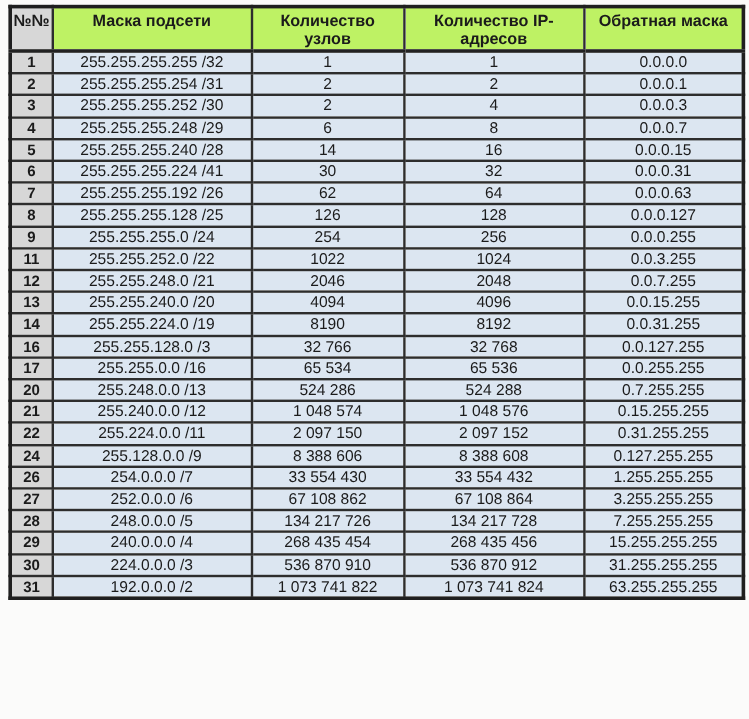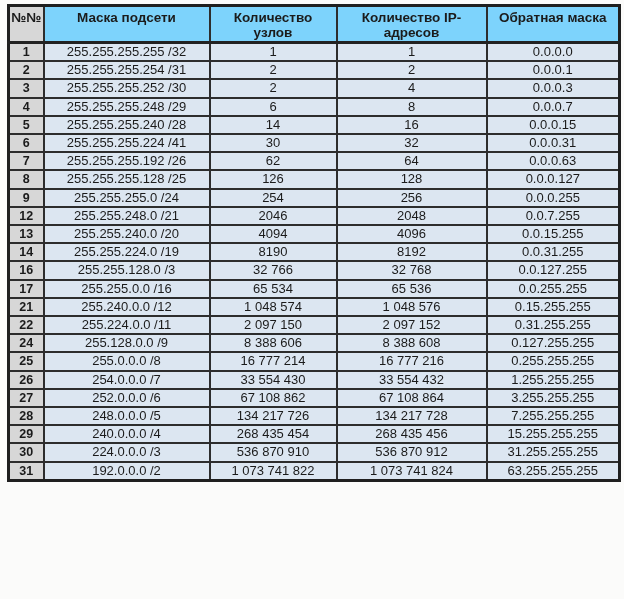--- a/index.html
+++ b/index.html
@@ -27,21 +27,21 @@
     border: 3px solid #1f1f1f;
   }
   th, td {
     border: 2px solid #2d2d2d;
     padding: 0;
     text-align: center;
     color: #1b1b1b;
     overflow: hidden;
   }
   thead th {
-    background: #7dd3fc;
+    background: #bef264;
     font-weight: bold;
     font-size: 13.5px;
     line-height: 15px;
     vertical-align: top;
     padding-top: 3px;
     height: 31px;
     white-space: pre-line;
     border-bottom: 3px solid #222222;
   }
   thead th.numcol {
@@ -142,20 +142,27 @@
           <td>0.0.0.127</td>
         </tr>
         <tr>
           <td class="numcol">9</td>
           <td>255.255.255.0 /24</td>
           <td>254</td>
           <td>256</td>
           <td>0.0.0.255</td>
         </tr>
         <tr>
+          <td class="numcol">11</td>
+          <td>255.255.252.0 /22</td>
+          <td>1022</td>
+          <td>1024</td>
+          <td>0.0.3.255</td>
+        </tr>
+        <tr>
           <td class="numcol">12</td>
           <td>255.255.248.0 /21</td>
           <td>2046</td>
           <td>2048</td>
           <td>0.0.7.255</td>
         </tr>
         <tr>
           <td class="numcol">13</td>
           <td>255.255.240.0 /20</td>
           <td>4094</td>
@@ -177,20 +184,27 @@
           <td>0.0.127.255</td>
         </tr>
         <tr>
           <td class="numcol">17</td>
           <td>255.255.0.0 /16</td>
           <td>65 534</td>
           <td>65 536</td>
           <td>0.0.255.255</td>
         </tr>
         <tr>
+          <td class="numcol">20</td>
+          <td>255.248.0.0 /13</td>
+          <td>524 286</td>
+          <td>524 288</td>
+          <td>0.7.255.255</td>
+        </tr>
+        <tr>
           <td class="numcol">21</td>
           <td>255.240.0.0 /12</td>
           <td>1 048 574</td>
           <td>1 048 576</td>
           <td>0.15.255.255</td>
         </tr>
         <tr>
           <td class="numcol">22</td>
           <td>255.224.0.0 /11</td>
           <td>2 097 150</td>
@@ -198,27 +212,20 @@
           <td>0.31.255.255</td>
         </tr>
         <tr>
           <td class="numcol">24</td>
           <td>255.128.0.0 /9</td>
           <td>8 388 606</td>
           <td>8 388 608</td>
           <td>0.127.255.255</td>
         </tr>
         <tr>
-          <td class="numcol">25</td>
-          <td>255.0.0.0 /8</td>
-          <td>16 777 214</td>
-          <td>16 777 216</td>
-          <td>0.255.255.255</td>
-        </tr>
-        <tr>
           <td class="numcol">26</td>
           <td>254.0.0.0 /7</td>
           <td>33 554 430</td>
           <td>33 554 432</td>
           <td>1.255.255.255</td>
         </tr>
         <tr>
           <td class="numcol">27</td>
           <td>252.0.0.0 /6</td>
           <td>67 108 862</td>

